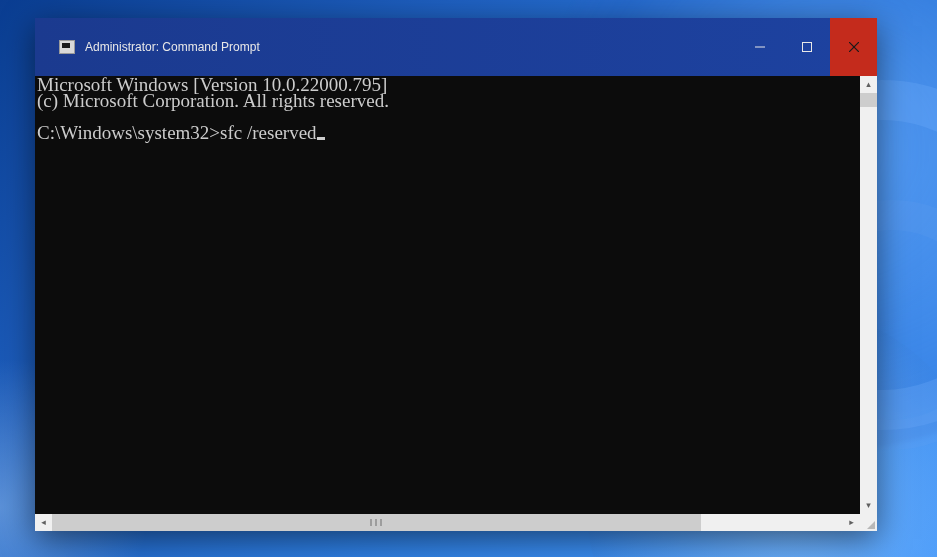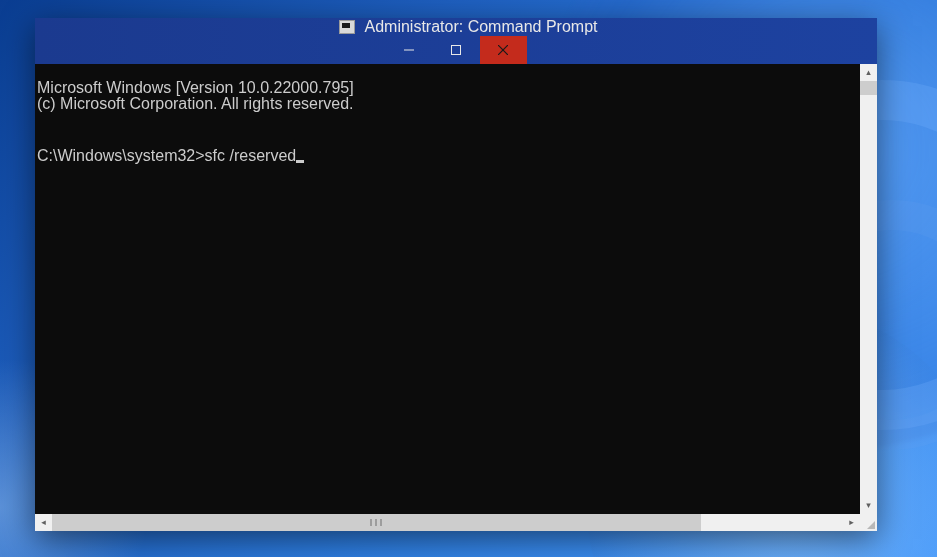--- a/index.html
+++ b/index.html
@@ -61,28 +61,27 @@
       left: 35px;
       top: 18px;
       width: 842px;
       height: 513px;
       background: #0c0c0c;
       box-shadow: 0 8px 30px rgba(0,0,0,0.5);
       display: flex;
       flex-direction: column;
     }
     .titlebar {
-      height: 46px;
+      height: 58px;
       background: #1f3a8a;
       background: linear-gradient(to right, #1b3a8f, #1d42a0);
       display: flex;
       align-items: center;
       color: #e8e8e8;
-      font-size: 16px;
-      flex-direction: column;
+      font-size: 12px;
     }
     .title-left {
       display: flex;
       align-items: center;
       padding-left: 24px;
       gap: 10px;
       flex: 1;
     }
     .app-icon {
       width: 16px;
@@ -121,29 +120,29 @@
     .win-btn svg { display: block; }
 
     .terminal-area {
       flex: 1;
       display: flex;
       background: #0c0c0c;
       position: relative;
     }
     .terminal-content {
       flex: 1;
-      padding: 16px 2px;
-      font-family: Liberation Sans, sans-serif;
-      font-size: 16px;
+      padding: 1px 2px;
+      font-family: Liberation Serif, serif;
+      font-size: 19px;
       line-height: 16px;
       color: #cccccc;
       white-space: pre;
       overflow: hidden;
     }
-    .prompt-line { display: flex; margin-top: 20px; }
+    .prompt-line { display: flex; }
     .cursor {
       display: inline-block;
       width: 8px;
       height: 3px;
       background: #cccccc;
       margin-top: 12px;
       vertical-align: bottom;
     }
     .vscrollbar {
       width: 17px;

